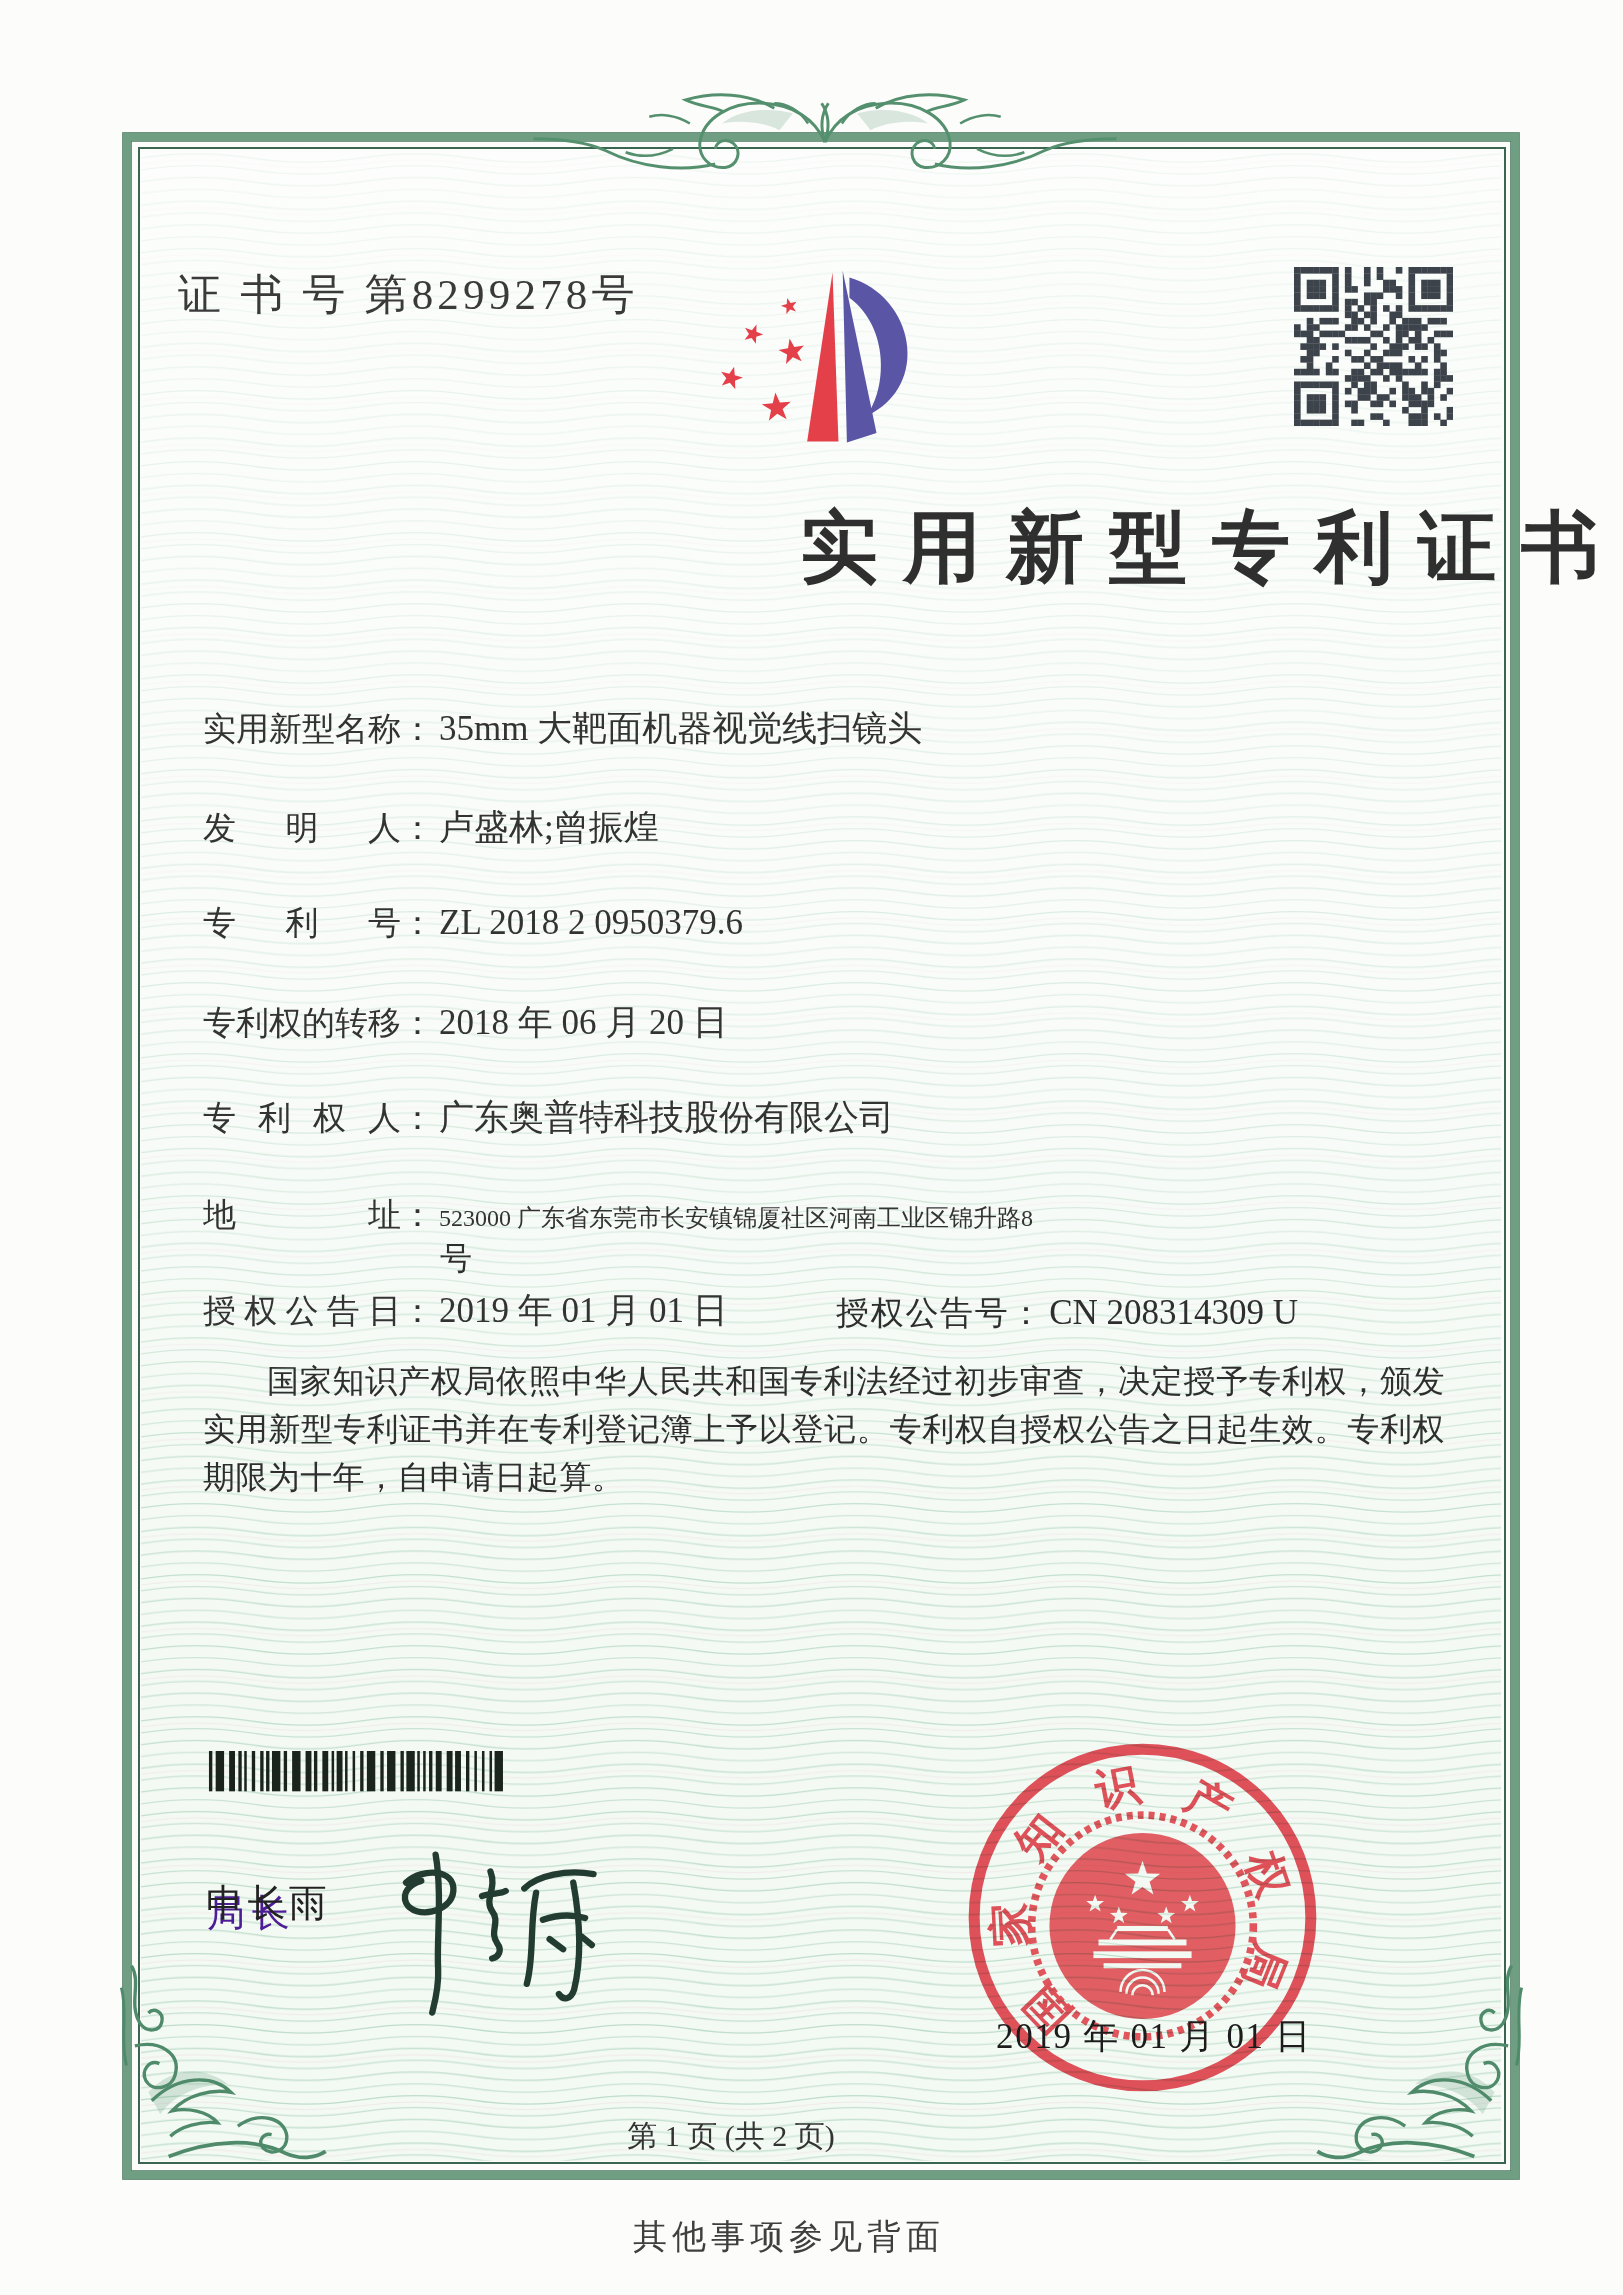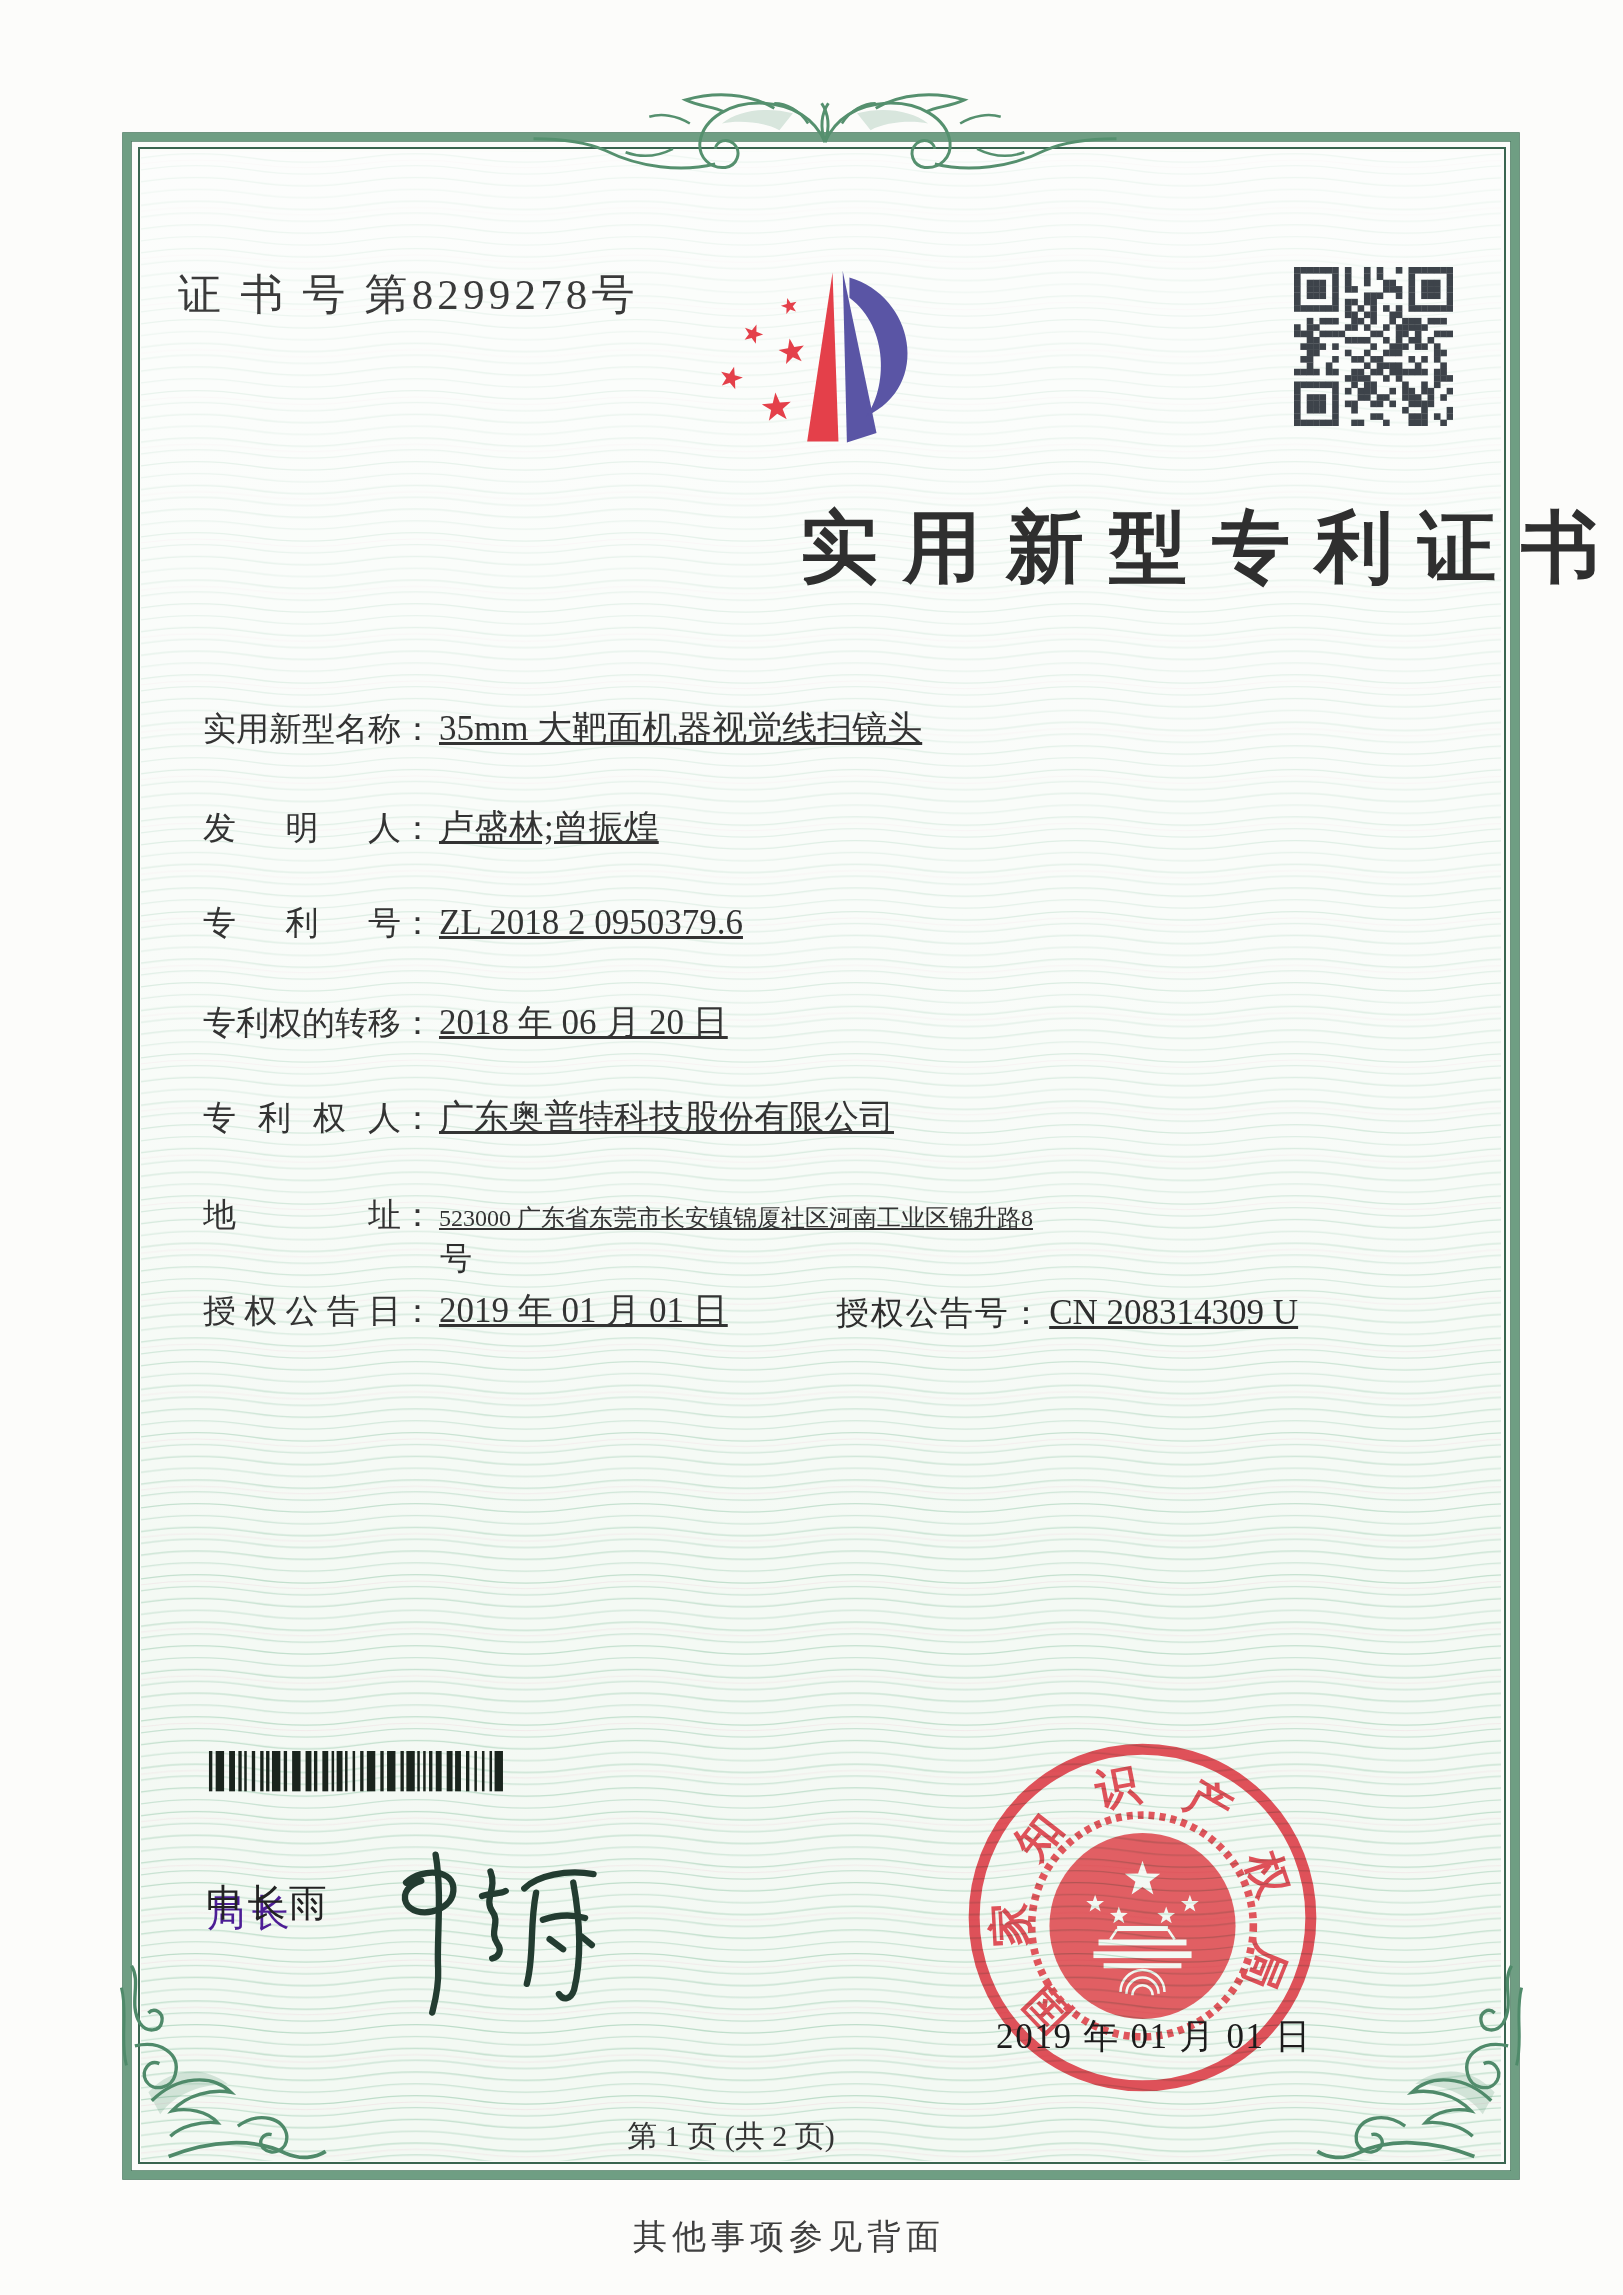--- a/index.html
+++ b/index.html
@@ -27,21 +27,21 @@
   .logo{left:692px;top:247px;z-index:3;}
   .qr{left:1294px;top:267px;z-index:3;}
   .doc-title{
     left:0;top:496px;width:1624px;text-align:right;font-size:78px;font-weight:bold;
     letter-spacing:25px;color:#2f2f2f;z-index:3;
   }
   
   .frow{left:203px;font-size:35px;color:#333;white-space:nowrap;z-index:3;line-height:1.15;}
   .flabel{display:inline-block;width:198px;font-size:33px;text-align:justify;text-align-last:justify;vertical-align:baseline;}
   .fcolon{display:inline-block;font-size:33px;}
-  .fval{display:inline-block;margin-left:5px;font-size:35px;text-decoration:underline;}
+  .fval{display:inline-block;margin-left:5px;font-size:35px;}
   .fval-sm{font-size:24px;}
   .row-name{top:709px;} .row-inventor{top:808px;} .row-patno{top:903px;}
   .row-filing{top:1003px;} .row-patentee{top:1098px;} .row-addr{top:1195px;}
   .row-addr2{left:440px;top:1237px;font-size:32px;z-index:3;}
   .row-grant{top:1291px;}
   .grant-right{left:836px;top:1291px;font-size:35px;white-space:nowrap;z-index:3;}
   .grant-right .glabel{font-size:33px;letter-spacing:1.7px;}
   
   .body-text{left:203px;top:1357px;width:1242px;z-index:3;}
   .body-text p{
@@ -471,20 +471,21 @@
 </div>
 <div class="abs row-addr2">号</div>
 <div class="abs frow row-grant">
   <span class="flabel">授权公告日</span><span class="fcolon">：</span><span class="fval">2019 年 01 月 01 日</span>
 </div>
 <div class="abs grant-right">
   <span class="glabel">授权公告号</span><span class="glabel">：</span><span class="fval">CN 208314309 U</span>
 </div>
 
 <div class="abs body-text">
+  <p>国家知识产权局依照中华人民共和国专利法经过初步审查，决定授予专利权，颁发实用新型专利证书并在专利登记簿上予以登记。专利权自授权公告之日起生效。专利权期限为十年，自申请日起算。</p>
 </div>
 
 <svg class="abs barcode" id="barcode" width="306" height="42" viewBox="0 0 362 50">
     <rect x="0" y="0" width="4" height="48" fill="#1a241d"></rect>
     <rect x="8" y="0" width="10" height="48" fill="#1a241d"></rect>
     <rect x="24" y="0" width="7" height="48" fill="#1a241d"></rect>
     <rect x="35" y="0" width="4" height="48" fill="#1a241d"></rect>
     <rect x="42" y="0" width="3" height="48" fill="#1a241d"></rect>
     <rect x="51" y="0" width="4" height="48" fill="#1a241d"></rect>
     <rect x="61" y="0" width="4" height="48" fill="#1a241d"></rect>

